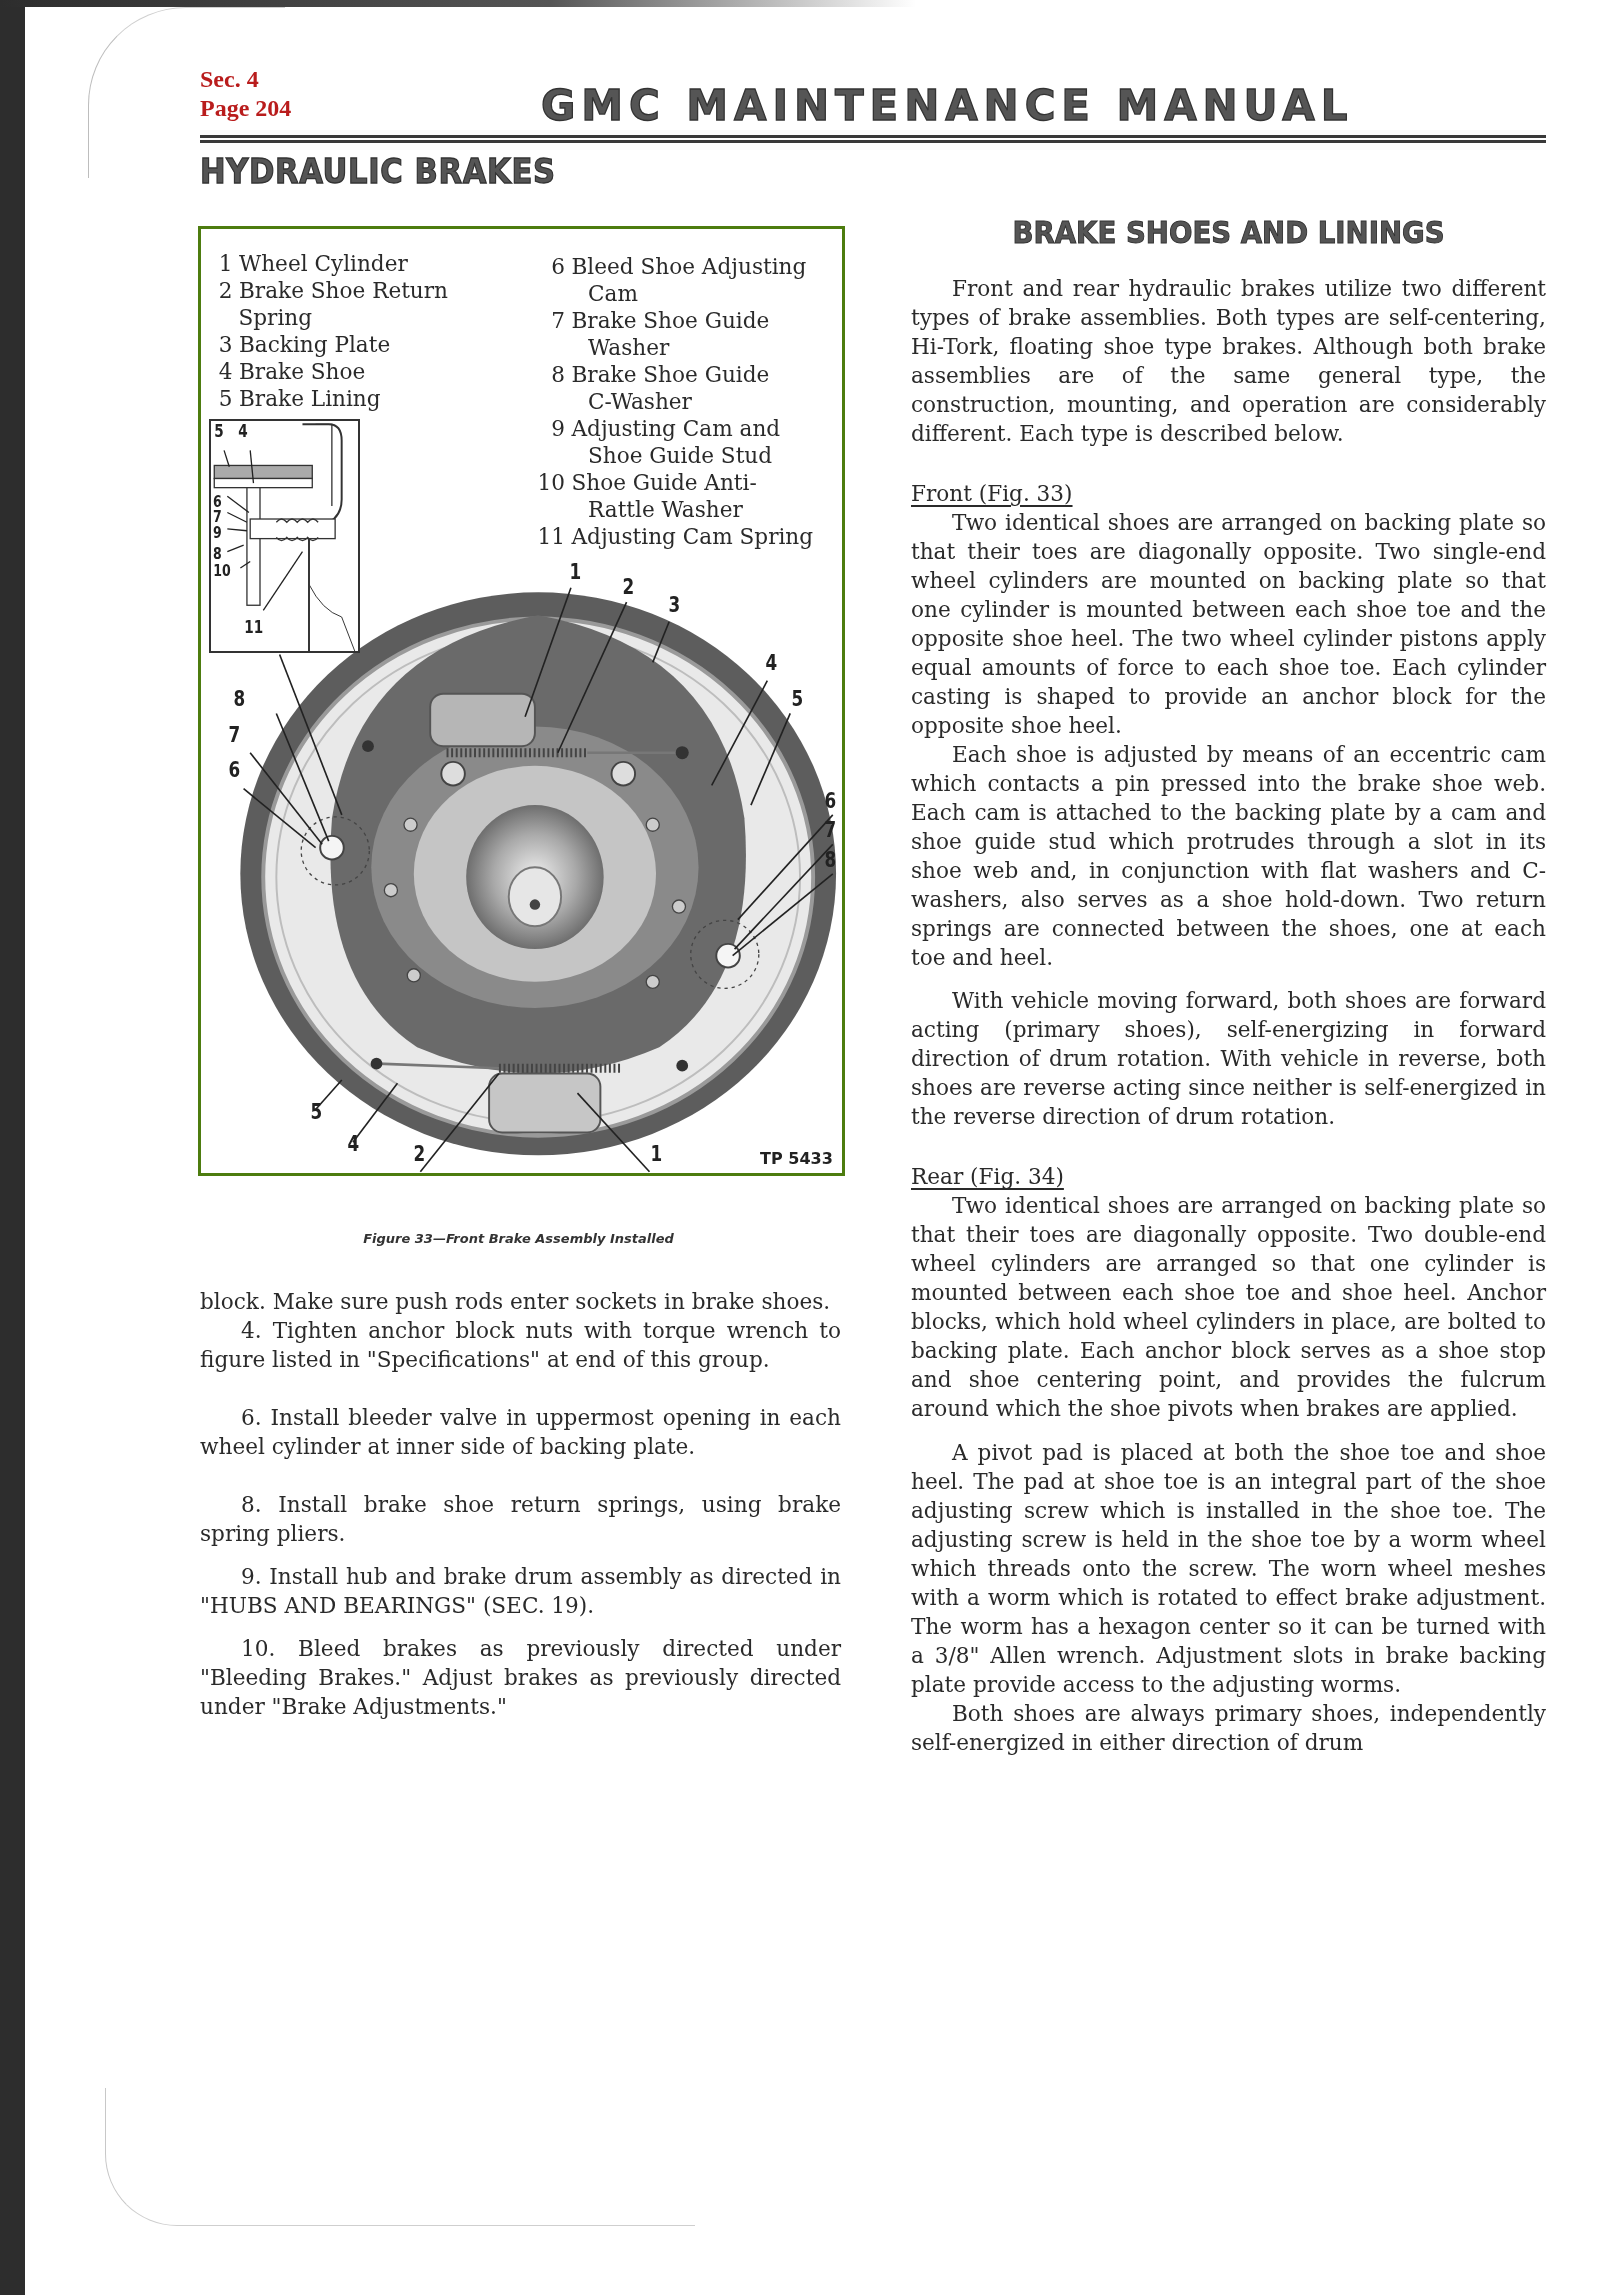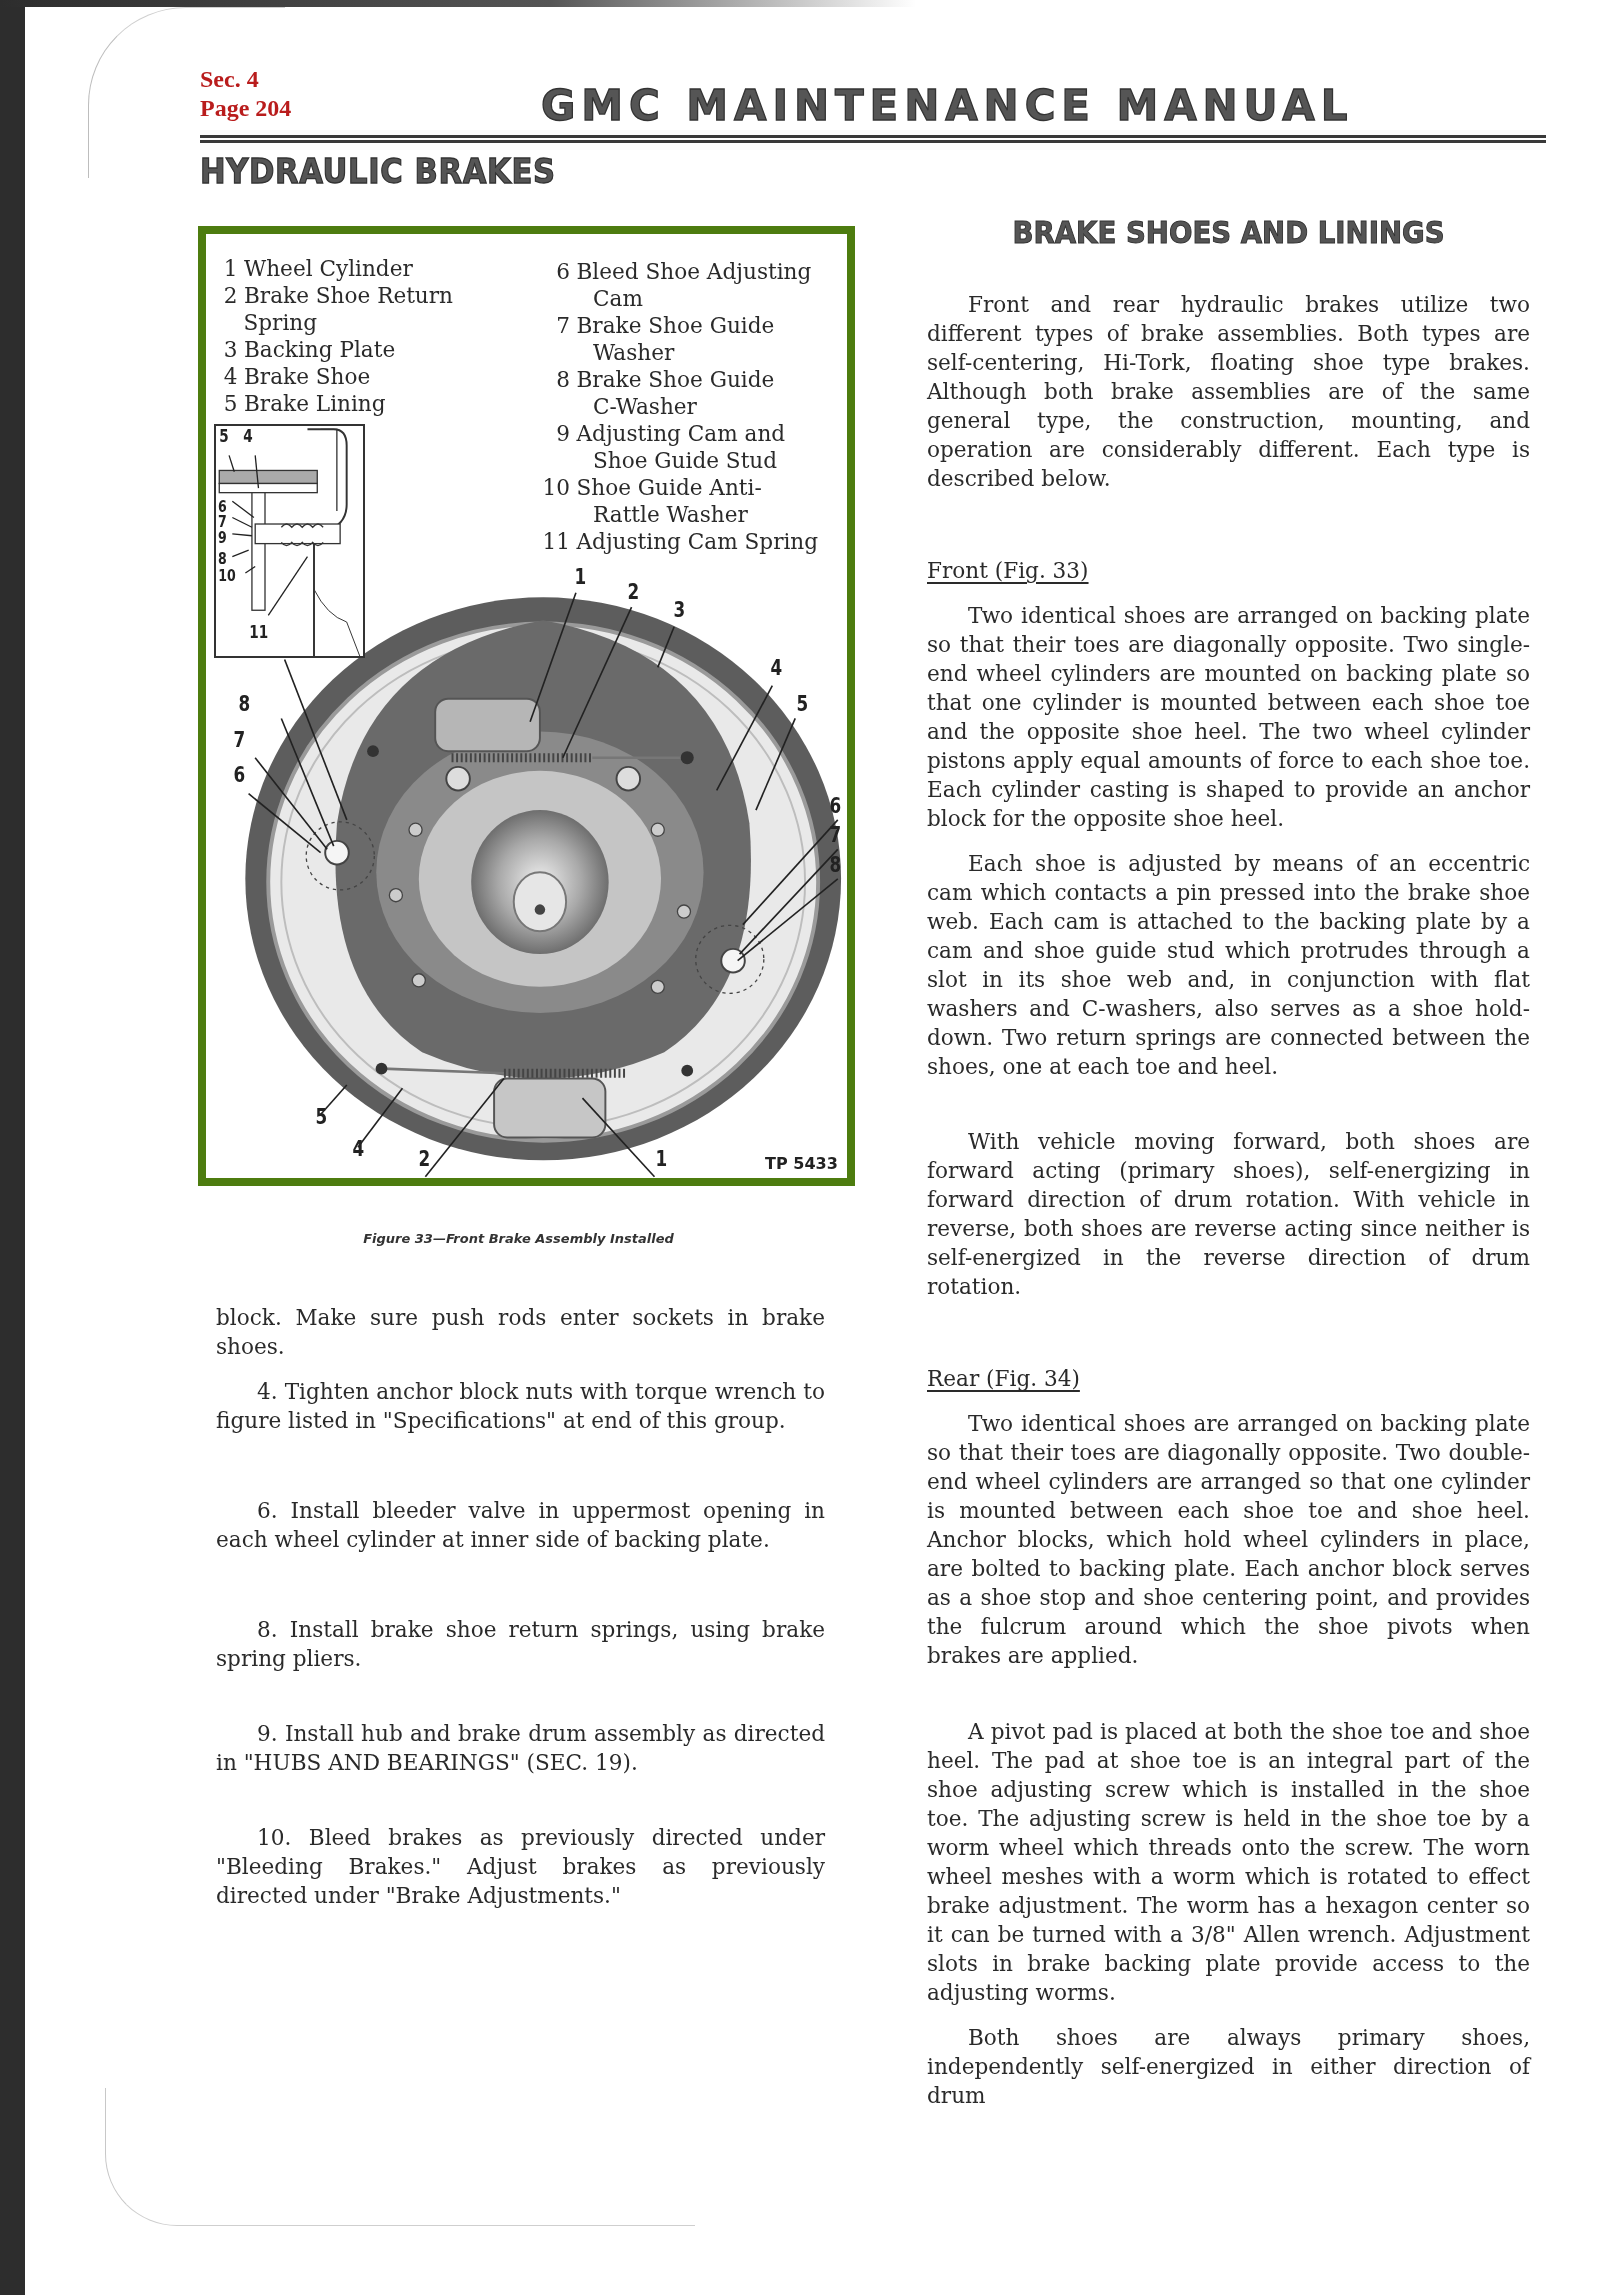--- a/index.html
+++ b/index.html
@@ -25,42 +25,42 @@
     -webkit-text-stroke:1.3px #333; white-space:nowrap;
   }
   .rule { position:absolute; left:200px; width:1346px; height:2.6px; background:#3a3a3a; }
   .section-title {
     position:absolute; left:200px; top:152px; font-size:34px; line-height:38px;
     font-family:"DejaVu Sans","Liberation Sans",sans-serif; font-weight:bold; color:#555; -webkit-text-stroke:1.3px #333;
     letter-spacing:0.7px; transform:scaleX(0.9); transform-origin:left;
   }
 
   
-  .figure-box { position:absolute; left:198px; top:226px; width:641px; height:944px; border:8px solid #4d7c0f; background:#fff; overflow:hidden; }
+  .figure-box { position:absolute; left:198px; top:226px; width:641px; height:944px; border:3px solid #4d7c0f; background:#fff; overflow:hidden; }
   .legend { position:absolute; font-family:"DejaVu Serif","Liberation Serif",serif; font-size:21.6px; line-height:27px; color:#2a2a2a; }
   .legend-left { left:6.5px; top:21px; }
   .legend-right { left:327px; top:23.6px; }
   .legend .item { white-space:nowrap; }
   .legend .num { display:inline-block; width:25px; text-align:right; margin-right:6.5px; }
   .legend .cont { padding-left:31px; }
   .legend-right .cont { padding-left:60px; }
   .legend-right .num { width:37px; }
 
   .inset { position:absolute; left:7.9px; top:190px; width:147px; height:230px; border:2px solid #333; background:#fff; }
   .wheel-svg { position:absolute; left:0; top:0; }
   .callout { position:absolute; font-family:"DejaVu Sans","Liberation Sans",sans-serif; font-weight:bold; font-size:21px; color:#222; transform:scaleX(0.8); }
   .tp-code { position:absolute; right:9.2px; bottom:5.2px; font-family:"DejaVu Sans","Liberation Sans",sans-serif; font-weight:bold; font-size:16px; color:#222; }
 
   .caption {
     position:absolute; left:198px; width:641px; top:1231px; text-align:center;
     font-family:"DejaVu Sans","Liberation Sans",sans-serif; font-weight:bold; font-style:italic; font-size:13px; color:#333;
   }
 
   .col { position:absolute; font-family:"DejaVu Serif","Liberation Serif",serif; font-size:21.6px; line-height:29px; color:#2a2a2a; text-align:justify; }
-  .col p { margin:16px; text-indent:0; }
+  .col p { margin:0; text-indent:0; }
   .col p.ind { text-indent:41px; }
   .col .gap { height:14.4px; }
   .col-left { left:200px; top:1287px; width:641px; }
   .col-right { left:911px; top:274px; width:635px; }
 
   .right-heading {
     position:absolute; left:911px; width:635px; top:215px; text-align:center;
     font-family:"DejaVu Sans","Liberation Sans",sans-serif; font-weight:bold; font-size:30px; color:#555; -webkit-text-stroke:1px #333;
     transform:scaleX(0.92);
   }

